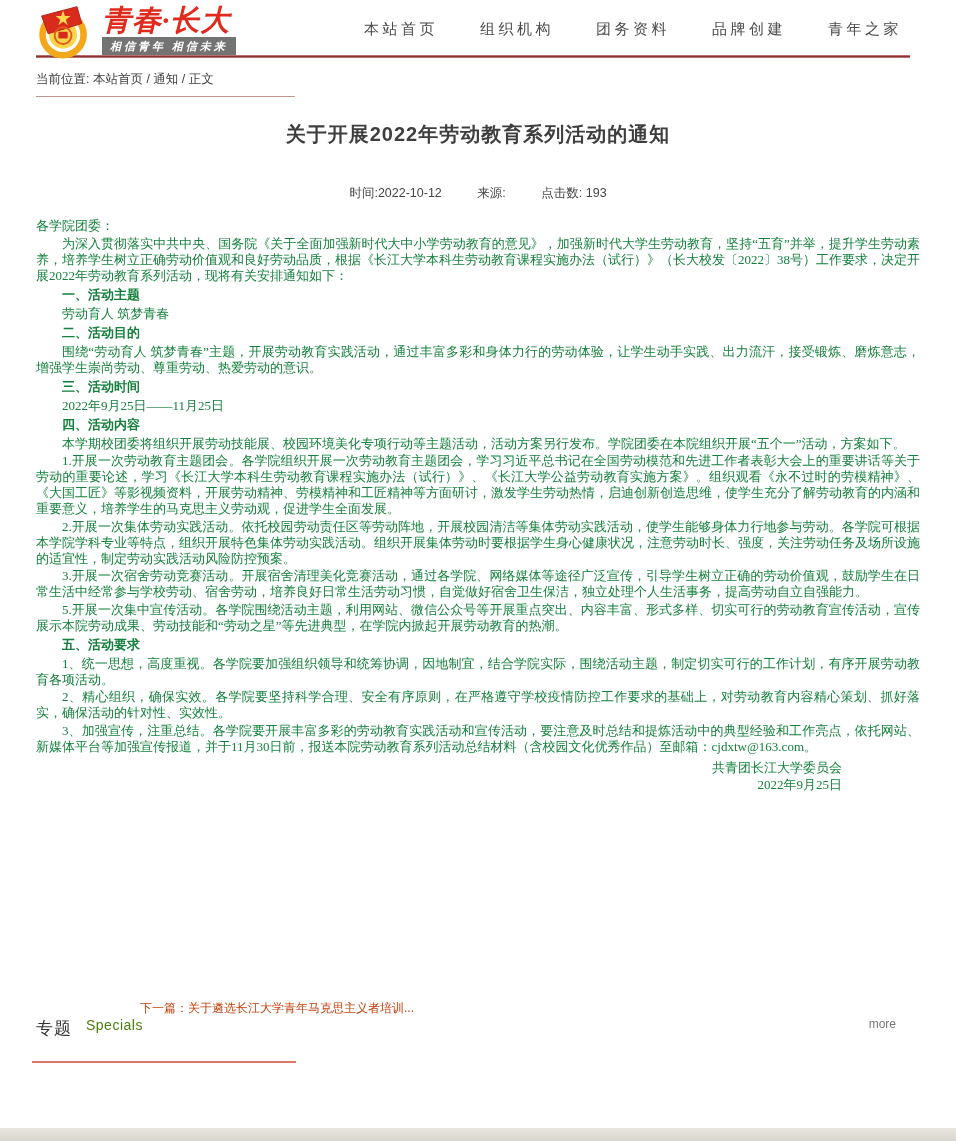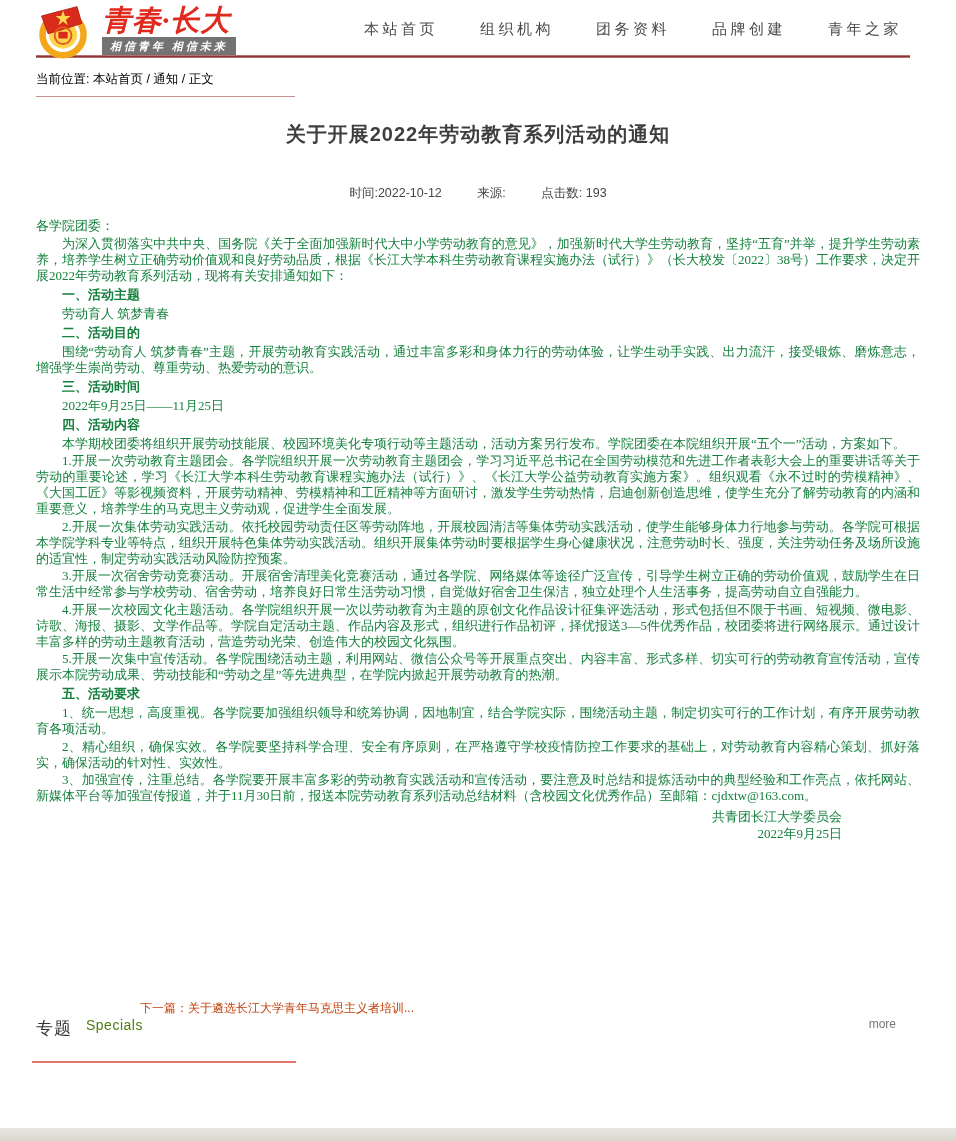--- a/index.html
+++ b/index.html
@@ -39,21 +39,21 @@
     text-decoration: none; color: #4b4b4b;
     font-size: 15px; letter-spacing: 3.5px; cursor: pointer;
   }
 
   .header-rule {
     height: 3px; margin-right: 10px;
     background: linear-gradient(180deg, #d9a8a7 0%, #8e3331 35%, #8e3331 65%, #d9a8a7 100%);
   }
 
   
-  .breadcrumb { font-size: 12.5px; color: #000000; padding: 13px 0 8px 0; }
+  .breadcrumb { font-size: 12.5px; color: #404040; padding: 13px 0 8px 0; }
   .breadcrumb-rule { width: 259px; height: 1px; background: #c4918e; }
 
   
   .article-title {
     text-align: center; margin-top: 24px;
     font-size: 20px; font-weight: bold; color: #3e3e3e; letter-spacing: 1px;
   }
   .article-meta {
     text-align: center; margin-top: 37px;
     font-size: 12.5px; color: #454545;
@@ -146,21 +146,20 @@
     <p class="indent">劳动育人 筑梦青春</p>
     <p class="heading">二、活动目的</p>
     <p class="indent">围绕“劳动育人 筑梦青春”主题，开展劳动教育实践活动，通过丰富多彩和身体力行的劳动体验，让学生动手实践、出力流汗，接受锻炼、磨炼意志，增强学生崇尚劳动、尊重劳动、热爱劳动的意识。</p>
     <p class="heading">三、活动时间</p>
     <p class="indent">2022年9月25日——11月25日</p>
     <p class="heading">四、活动内容</p>
     <p class="indent">本学期校团委将组织开展劳动技能展、校园环境美化专项行动等主题活动，活动方案另行发布。学院团委在本院组织开展“五个一”活动，方案如下。</p>
     <p class="indent">1.开展一次劳动教育主题团会。各学院组织开展一次劳动教育主题团会，学习习近平总书记在全国劳动模范和先进工作者表彰大会上的重要讲话等关于劳动的重要论述，学习《长江大学本科生劳动教育课程实施办法（试行）》、《长江大学公益劳动教育实施方案》。组织观看《永不过时的劳模精神》、《大国工匠》等影视频资料，开展劳动精神、劳模精神和工匠精神等方面研讨，激发学生劳动热情，启迪创新创造思维，使学生充分了解劳动教育的内涵和重要意义，培养学生的马克思主义劳动观，促进学生全面发展。</p>
     <p class="indent">2.开展一次集体劳动实践活动。依托校园劳动责任区等劳动阵地，开展校园清洁等集体劳动实践活动，使学生能够身体力行地参与劳动。各学院可根据本学院学科专业等特点，组织开展特色集体劳动实践活动。组织开展集体劳动时要根据学生身心健康状况，注意劳动时长、强度，关注劳动任务及场所设施的适宜性，制定劳动实践活动风险防控预案。</p>
     <p class="indent">3.开展一次宿舍劳动竞赛活动。开展宿舍清理美化竞赛活动，通过各学院、网络媒体等途径广泛宣传，引导学生树立正确的劳动价值观，鼓励学生在日常生活中经常参与学校劳动、宿舍劳动，培养良好日常生活劳动习惯，自觉做好宿舍卫生保洁，独立处理个人生活事务，提高劳动自立自强能力。</p>
-    <p class="indent">4.开展一次校园文化主题活动。各学院组织开展一次以劳动教育为主题的原创文化作品设计征集评选活动，形式包括但不限于书画、短视频、微电影、诗歌、海报、摄影、文学作品等。学院自定活动主题、作品内容及形式，组织进行作品初评，择优报送3—5件优秀作品，校团委将进行网络展示。通过设计丰富多样的劳动主题教育活动，营造劳动光荣、创造伟大的校园文化氛围。</p>
     <p class="indent">5.开展一次集中宣传活动。各学院围绕活动主题，利用网站、微信公众号等开展重点突出、内容丰富、形式多样、切实可行的劳动教育宣传活动，宣传展示本院劳动成果、劳动技能和“劳动之星”等先进典型，在学院内掀起开展劳动教育的热潮。</p>
     <p class="heading">五、活动要求</p>
     <p class="indent">1、统一思想，高度重视。各学院要加强组织领导和统筹协调，因地制宜，结合学院实际，围绕活动主题，制定切实可行的工作计划，有序开展劳动教育各项活动。</p>
     <p class="indent">2、精心组织，确保实效。各学院要坚持科学合理、安全有序原则，在严格遵守学校疫情防控工作要求的基础上，对劳动教育内容精心策划、抓好落实，确保活动的针对性、实效性。</p>
     <p class="indent">3、加强宣传，注重总结。各学院要开展丰富多彩的劳动教育实践活动和宣传活动，要注意及时总结和提炼活动中的典型经验和工作亮点，依托网站、新媒体平台等加强宣传报道，并于11月30日前，报送本院劳动教育系列活动总结材料（含校园文化优秀作品）至邮箱：cjdxtw@163.com。</p>
 
     <div class="signature">
       <div>共青团长江大学委员会</div>
       <div>2022年9月25日</div>
     </div>

